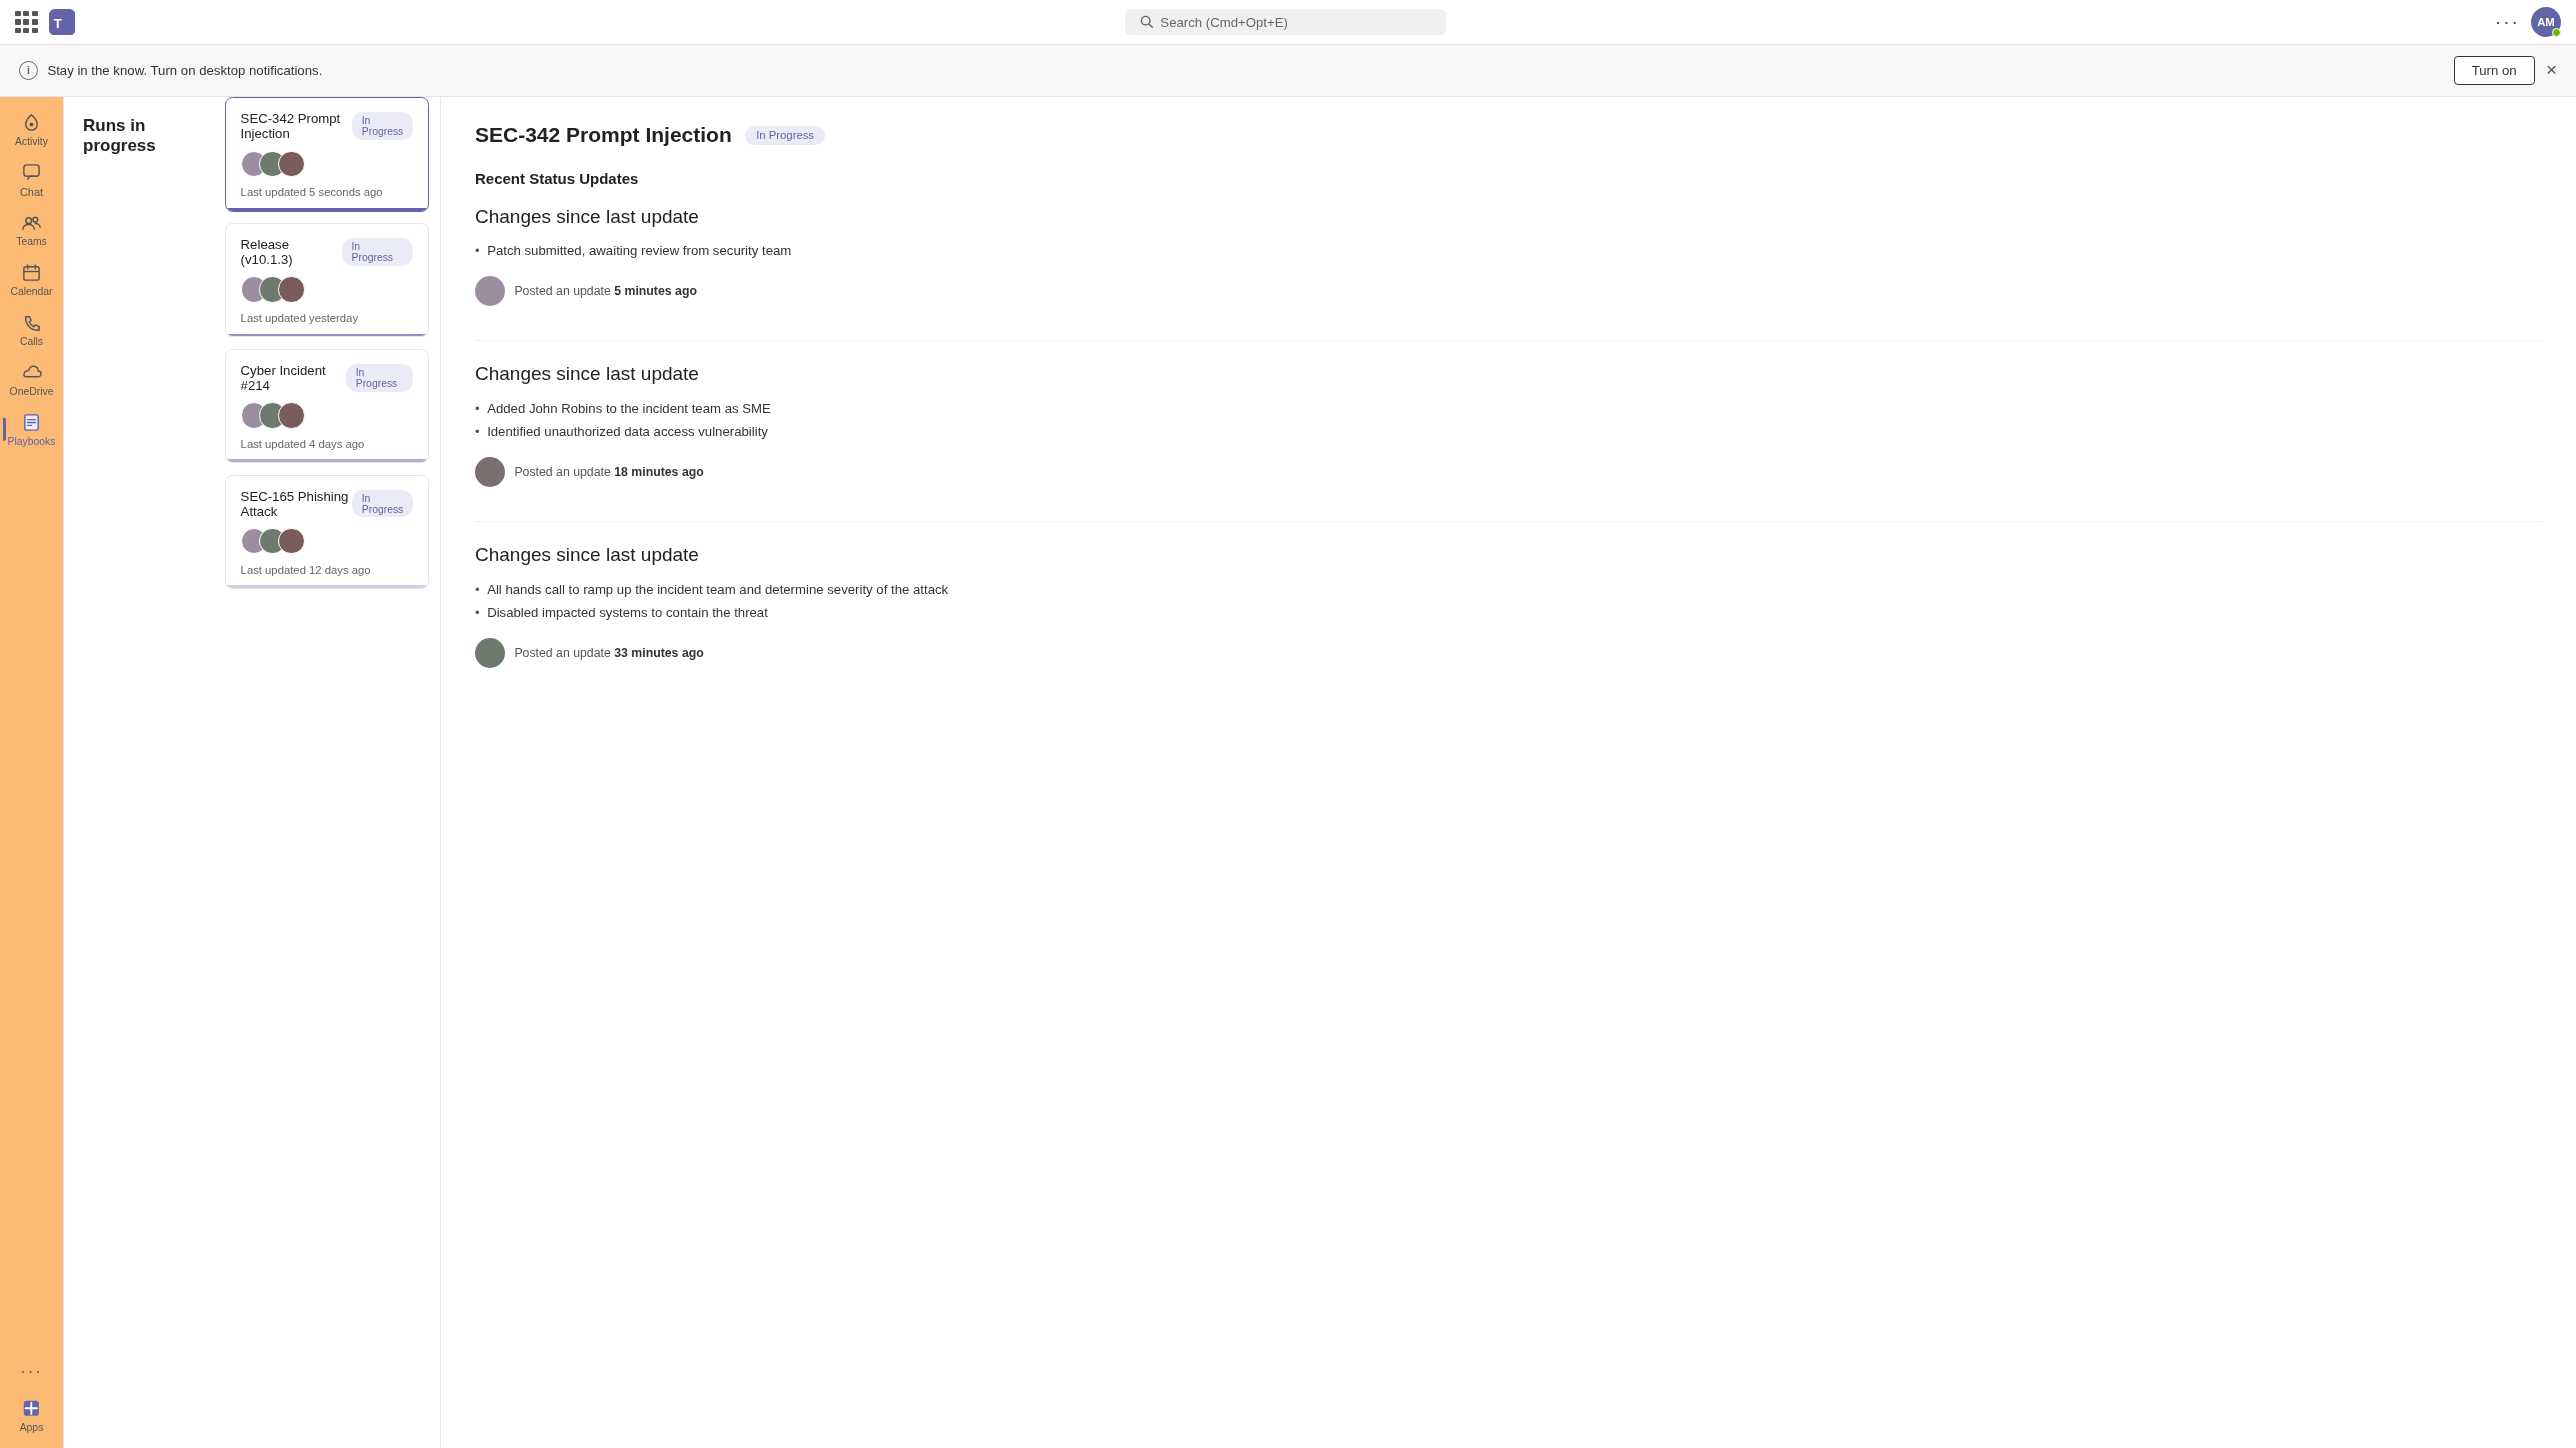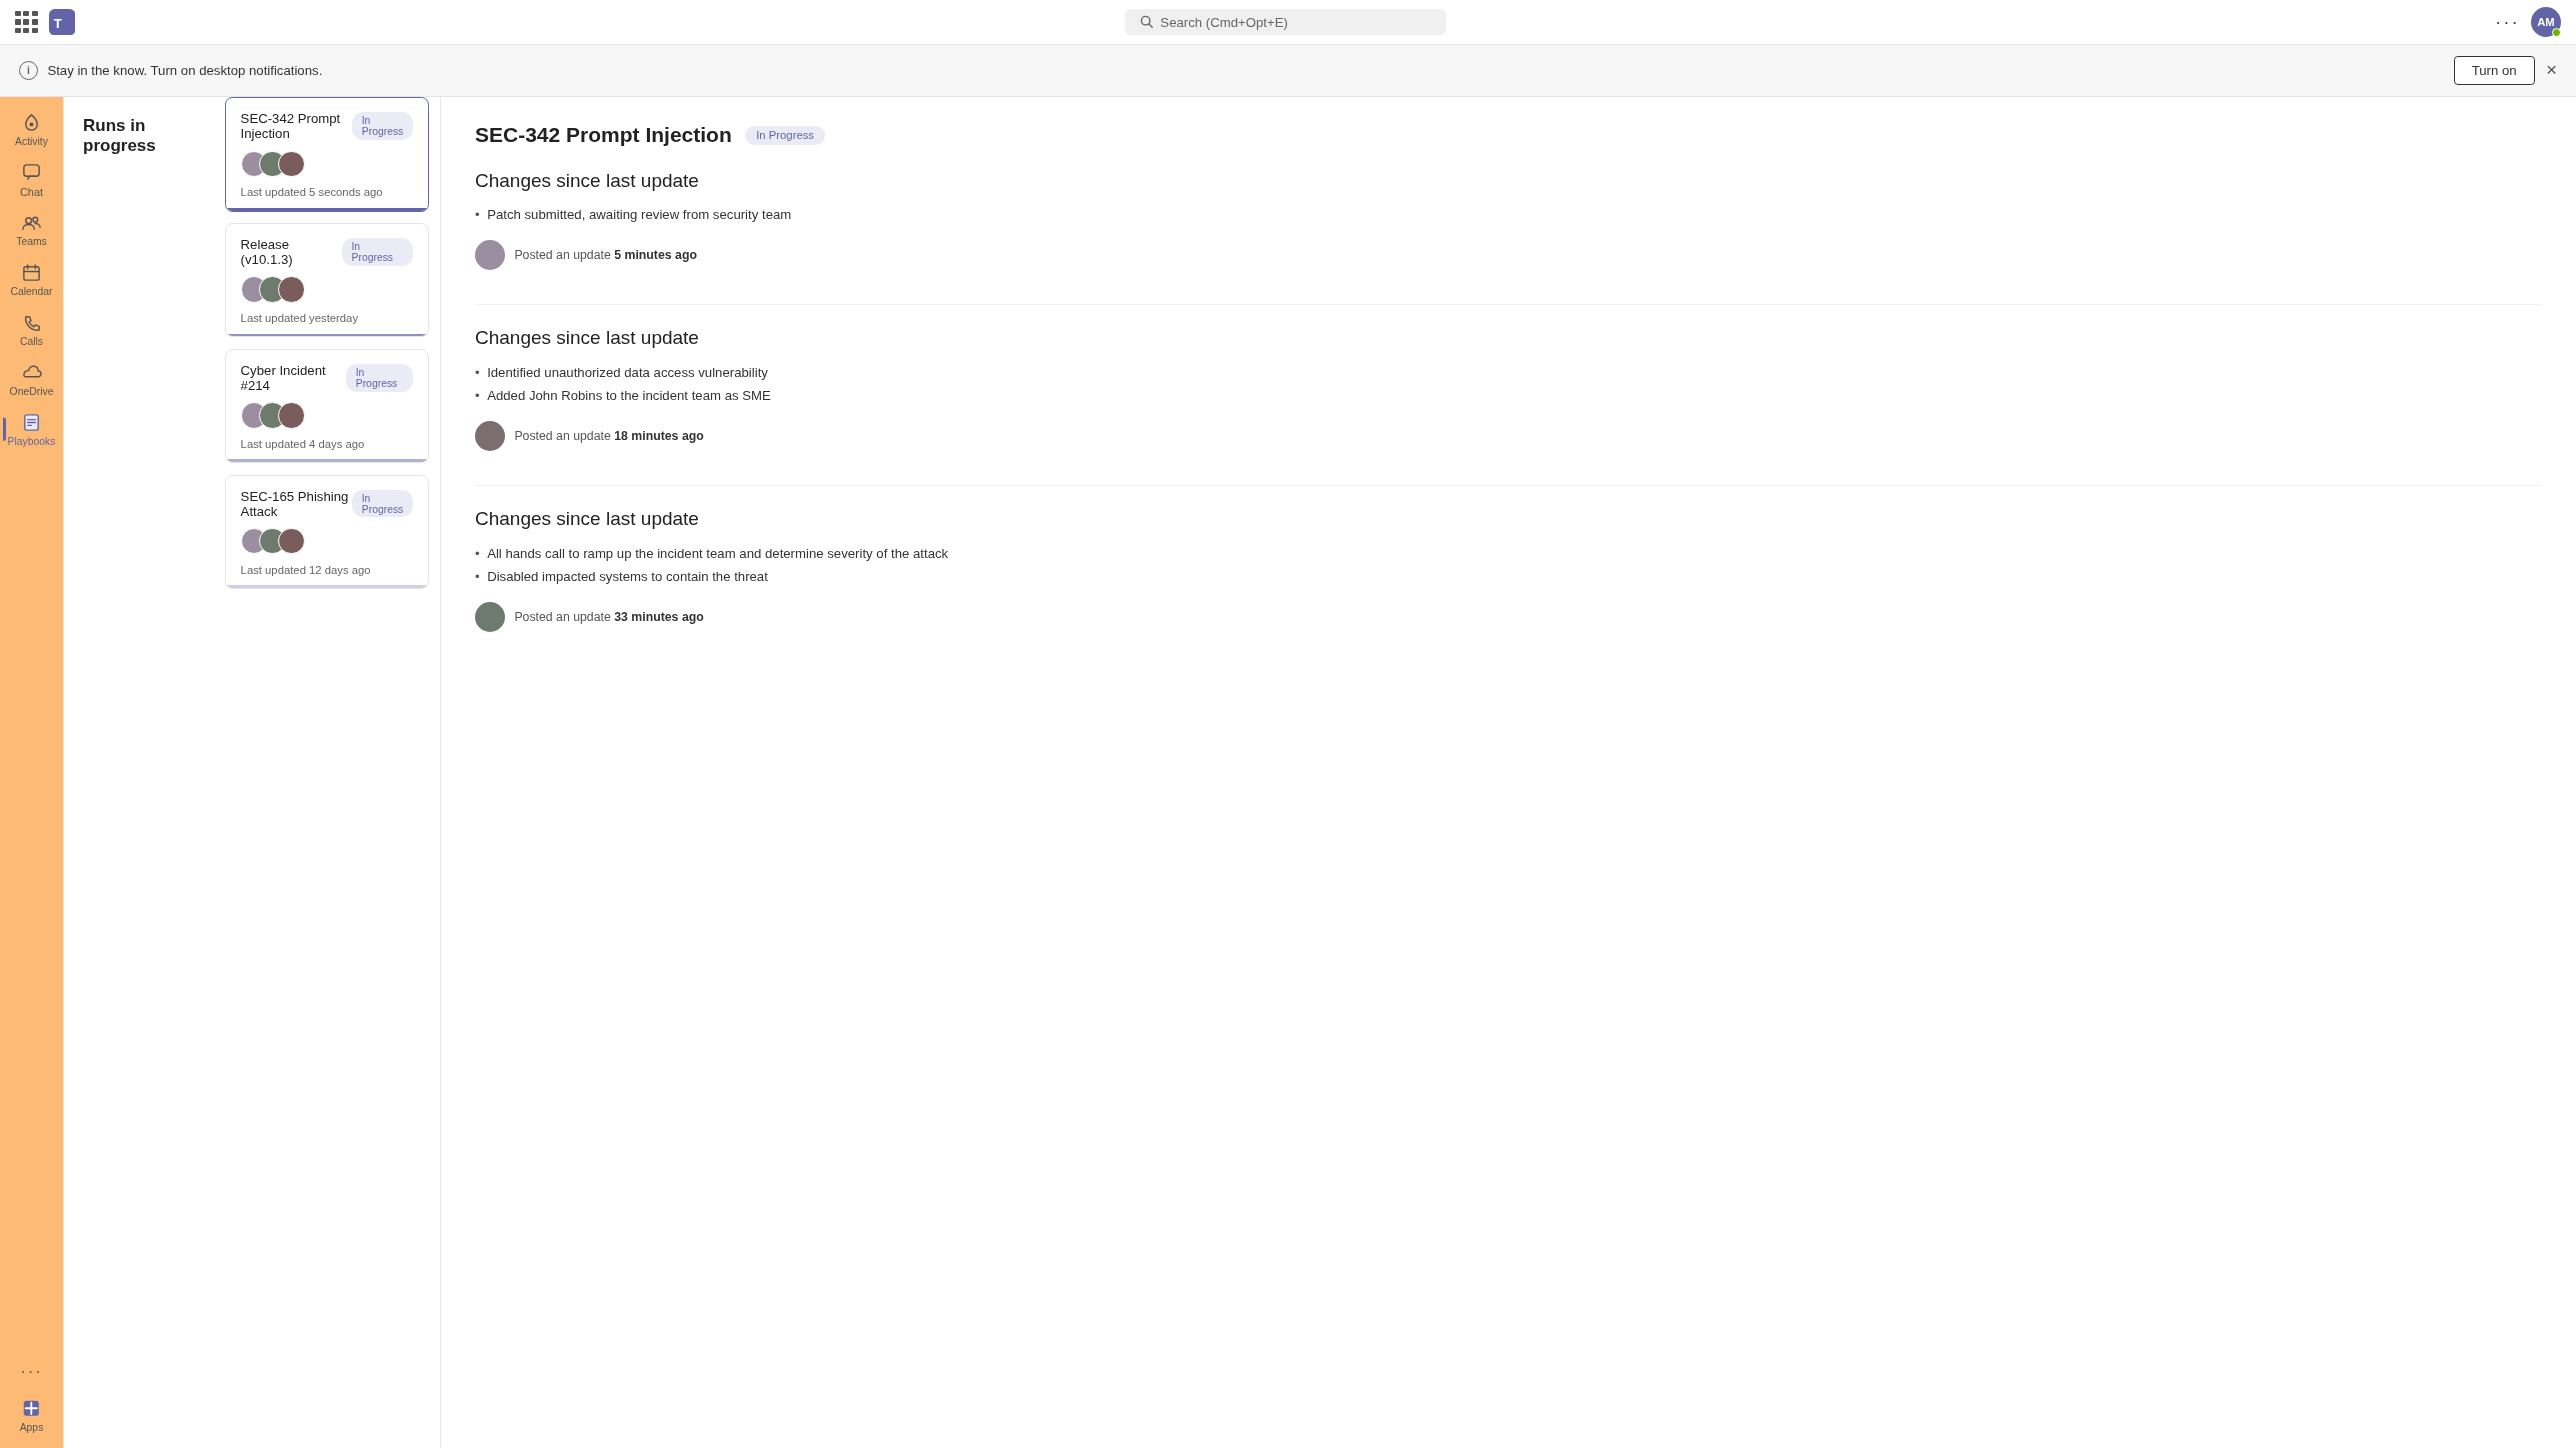--- a/index.html
+++ b/index.html
@@ -331,20 +331,21 @@
 
       </div>
     </div>
 
     <div class="right-panel">
       <div class="right-header">
         <h1 class="right-title">SEC-342 Prompt Injection</h1>
         <span class="right-badge">In Progress</span>
       </div>
 
+      <div class="section-label">Recent Status Updates</div>
 
       <div class="changes-section">
         <h2 class="changes-title">Changes since last update</h2>
         <ul class="bullet-list">
           <li>
             <span>Patch submitted, awaiting review from security team</span>
           </li>
         </ul>
         <div class="update-footer">
           <div class="update-avatar" style="background:#9b8ea0;"></div>
@@ -354,24 +355,24 @@
           </span>
         </div>
       </div>
 
       <div class="divider"></div>
 
       <div class="changes-section">
         <h2 class="changes-title">Changes since last update</h2>
         <ul class="bullet-list">
           <li>
-            <span>Identified unauthorized data access vulnerability</span>
+            <span>Added John Robins to the incident team as SME</span>
           </li>
           <li>
-            <span>Added John Robins to the incident team as SME</span>
+            <span>Identified unauthorized data access vulnerability</span>
           </li>
         </ul>
         <div class="update-footer">
           <div class="update-avatar" style="background:#7a6e6e;"></div>
           <span class="update-text">
             <span>Posted an update</span>
             <strong>18 minutes ago</strong>
           </span>
         </div>
       </div>

